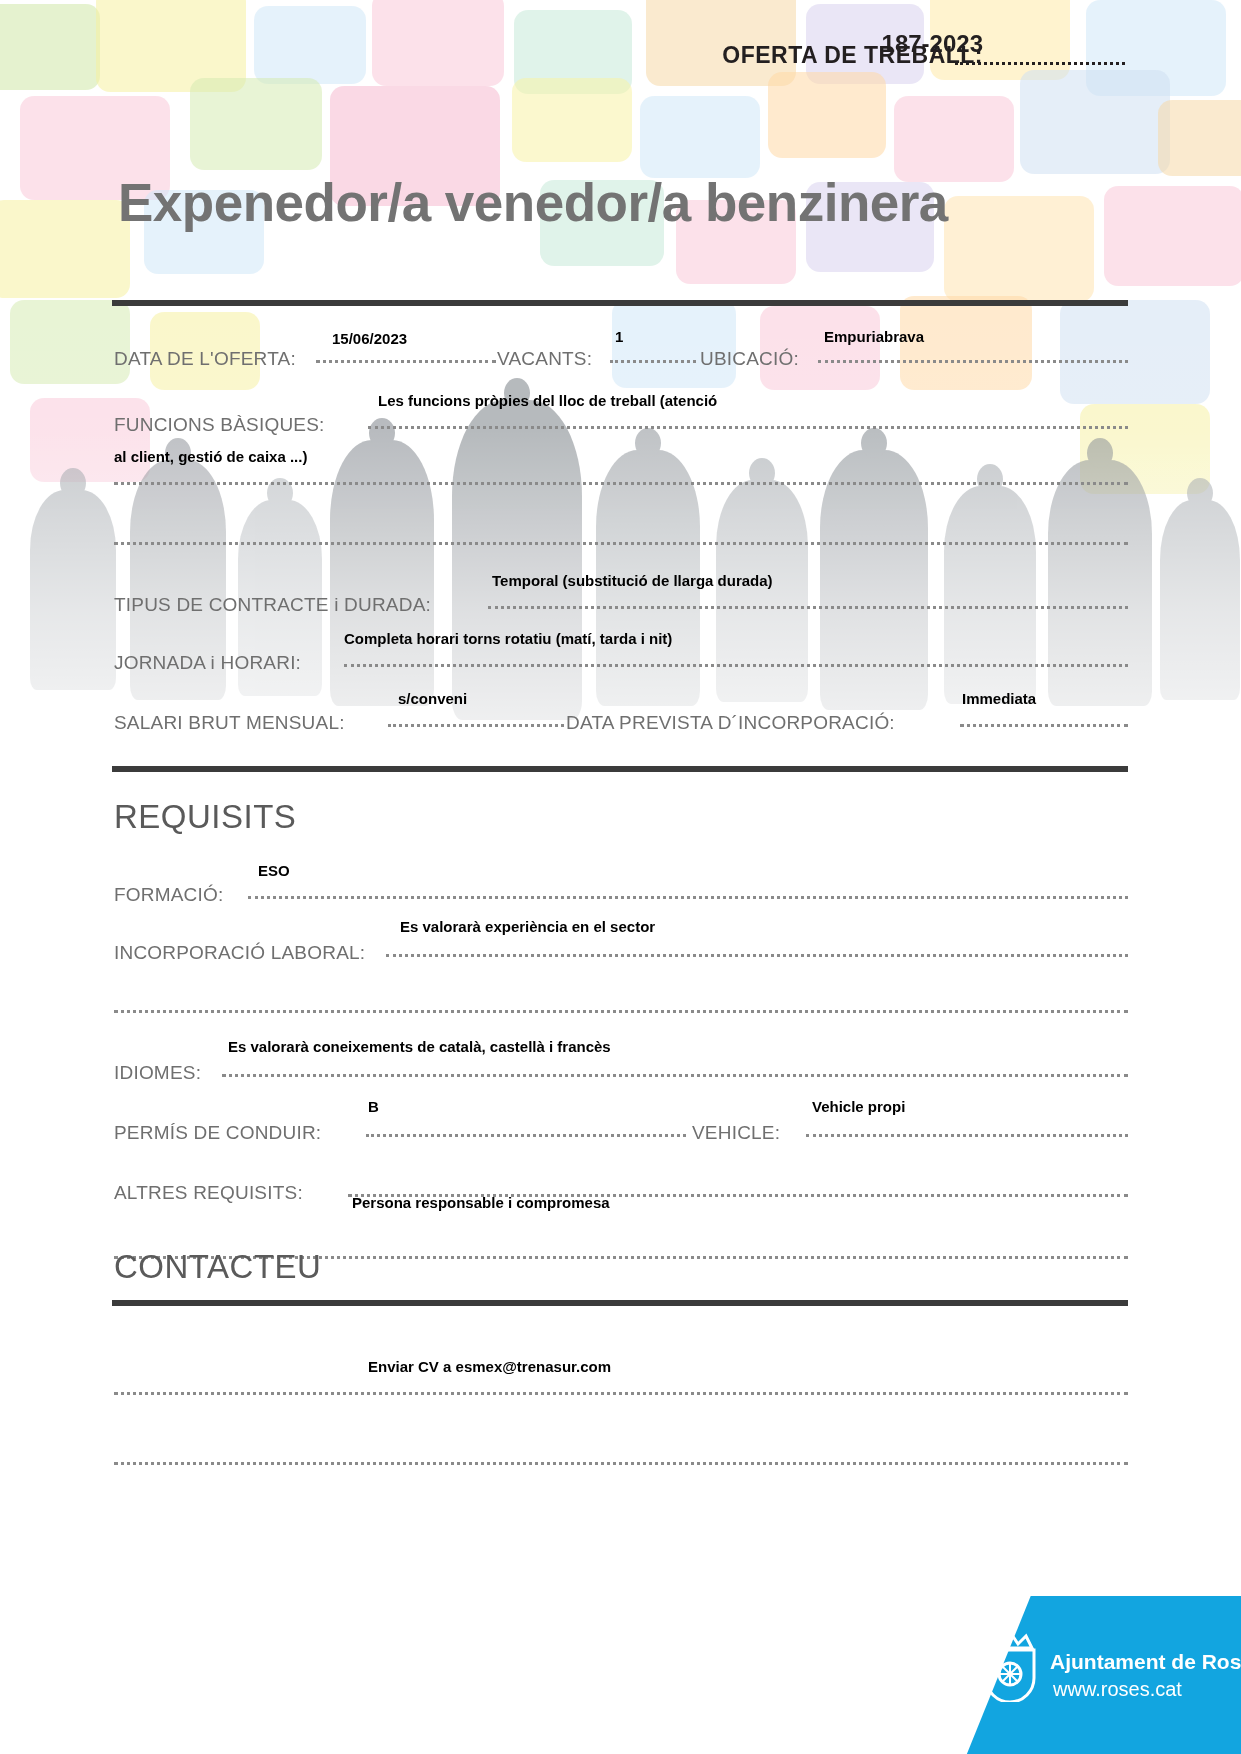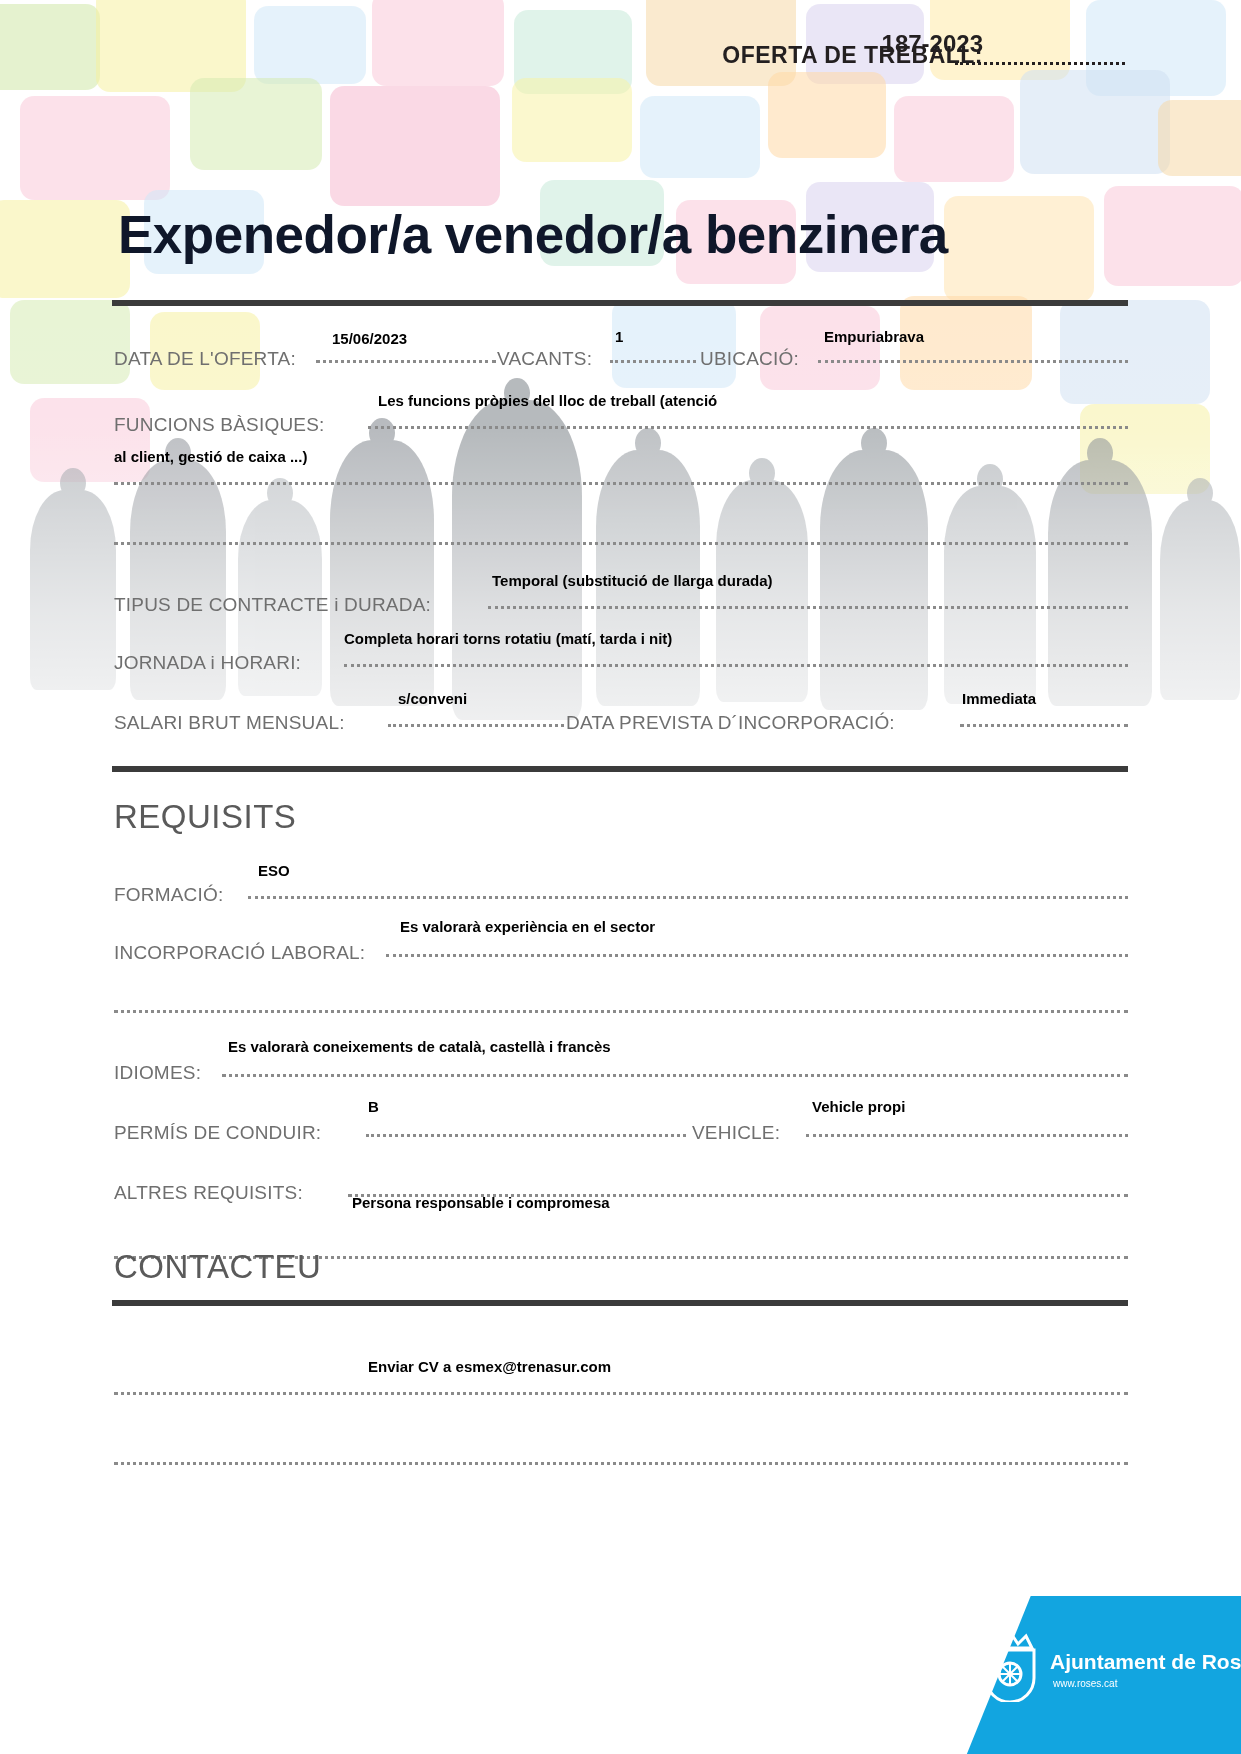--- a/index.html
+++ b/index.html
@@ -113,25 +113,25 @@
     position: absolute;
     left: 955px;
     top: 62px;
     width: 170px;
     border-bottom: 3px dotted #231f20;
   }
 
   h1.title {
     position: absolute;
     left: 118px;
-    top: 204px;
+    top: 172px;
     margin: 0;
     font-size: 53px;
     font-weight: bold;
-    color: #0f172a;
+    color: #737373;
     letter-spacing: -0.5px;
     white-space: nowrap;
   }
 
   .rule {
     position: absolute;
     left: 112px;
     width: 1016px;
     height: 6px;
     background: #3b3b3b;
@@ -192,21 +192,21 @@
     color: #fff;
     font-size: 21px;
     font-weight: bold;
     white-space: nowrap;
   }
   .logo-sub {
     position: absolute;
     left: 133px;
     top: 82px;
     color: #fff;
-    font-size: 10px;
+    font-size: 20px;
     white-space: nowrap;
   }
   .crest {
     position: absolute;
     left: 60px;
     top: 34px;
     width: 60px;
     height: 72px;
   }
 </style>

